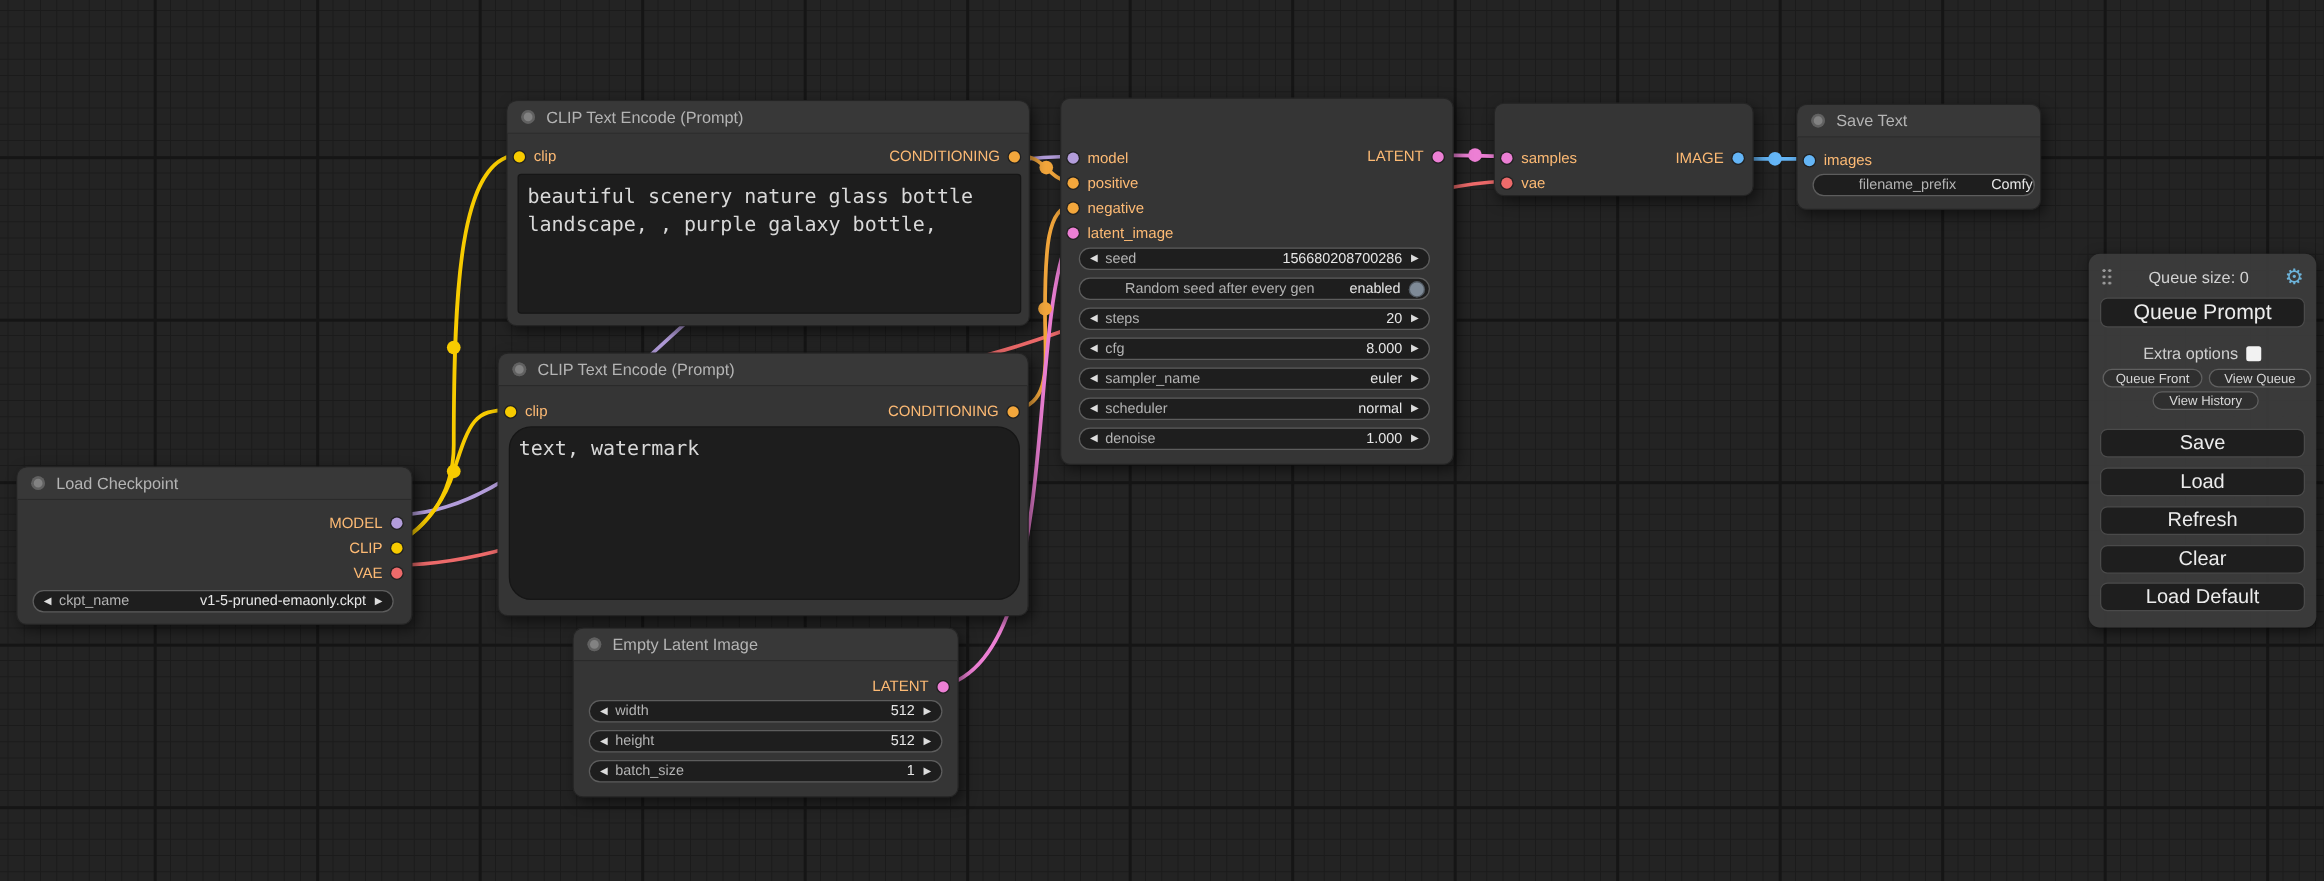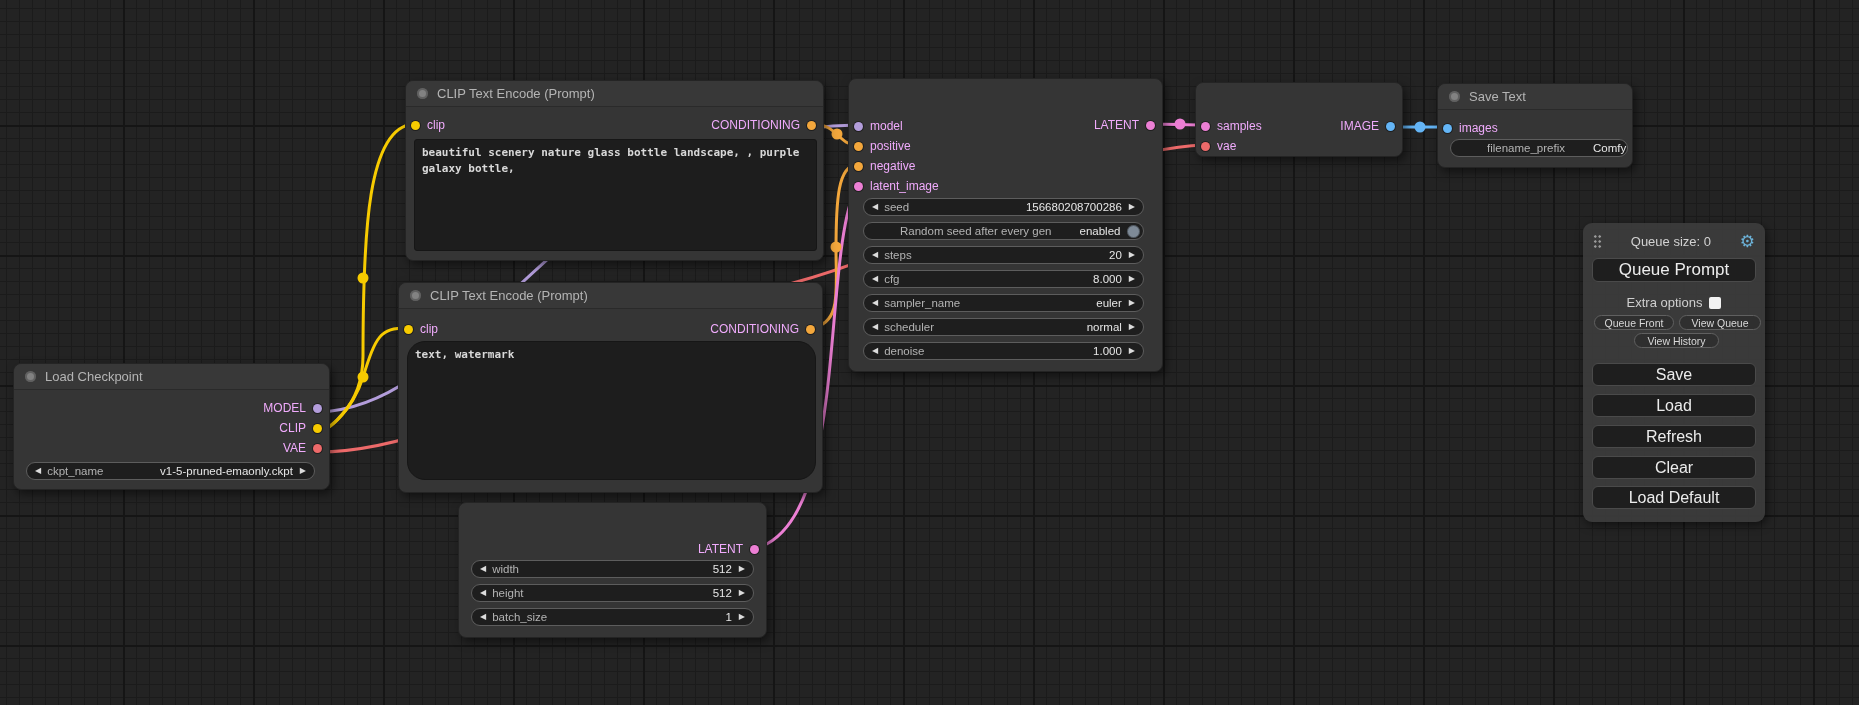--- a/index.html
+++ b/index.html
@@ -24,40 +24,40 @@
     border:1px solid #242424; border-radius:8px;
     box-shadow:3px 4px 10px rgba(0,0,0,0.5);
     color:#bdbdbd;
   }
   .ntitle {
     height:26px; display:flex; align-items:center; gap:9px; padding:0 11px;
     border-bottom:1px solid #2a2a2a; border-radius:8px 8px 0 0;
     background:#383838; font-size:13px; color:#b4b4b4; white-space:nowrap;
   }
   .tdot { width:11px; height:11px; border-radius:50%; background:#828282; box-shadow:inset 0 0 0 2px rgba(0,0,0,0.25); flex:none; }
-  .prow { position:absolute; left:5px; right:7px; height:16px; display:flex; align-items:center; font-size:12px; color:#f0abfc; }
+  .prow { position:absolute; left:5px; right:7px; height:16px; display:flex; align-items:center; font-size:12px; color:#fdba74; }
   .pin  { display:flex; align-items:center; gap:7px; }
   .pout { display:flex; align-items:center; gap:7px; margin-left:auto; }
   .pdot { width:9px; height:9px; border-radius:50%; flex:none; box-shadow:0 0 0 1px rgba(0,0,0,0.4); }
 
   .widget {
     position:absolute; height:18px; display:flex; align-items:center;
     background:#1e1e1e; border:1px solid #5d5d5d; border-radius:9px;
     font-size:11.5px; color:#b3b3b3; padding:0 8px; white-space:nowrap; overflow:hidden;
   }
   .warr { font-size:8px; color:#dcdcdc; flex:none; line-height:1; }
   .wlabel { margin:0 6px; color:#b3b3b3; }
   .wvalue { margin-left:auto; margin-right:7px; color:#e6e6e6;padding-left:28px; }
   .wcenter-label { margin-left:28px; color:#b3b3b3; }
   .toggle-dot { width:13px; height:13px; border-radius:50%; flex:none; margin-right:-2px; box-shadow:inset 0 0 0 1px rgba(0,0,0,0.35); }
 
   .textarea {
     position:absolute; background:#1d1d1d; border:1px solid #161616; border-radius:3px;
-    font-family:"DejaVu Sans Mono", monospace; font-size:11px; line-height:1.45;
-    color:#d8d8d8; padding:5px 7px; white-space:pre-wrap; overflow:hidden;font-weight:bold;
+    font-family:"DejaVu Sans Mono", monospace; font-size:16px; line-height:1.45;
+    color:#d8d8d8; padding:5px 7px; white-space:pre-wrap; overflow:hidden;
   }
 
   .qpanel {
     position:absolute; z-index:3; background:rgba(59,59,59,0.97);
     border-radius:9px; box-shadow:2px 3px 10px rgba(0,0,0,0.55);
     color:#cfcfcf;
   }
   .qheader { position:absolute; top:8px; left:10px; right:10px; height:20px; display:flex; align-items:center; }
   .qdrag {
     width:9px; height:15px; flex:none;
@@ -96,21 +96,21 @@
     <path d="M1151,124 C1170,124 1186,125 1204,125" stroke="#EC7FD4"></path>
     <path d="M1391,127 C1405,127 1435,127 1446,127" stroke="#64B5F6"></path>
     <circle cx="363" cy="278" r="5.5" fill="#F7CB00"></circle>
     <circle cx="363" cy="377" r="5.5" fill="#F7CB00"></circle>
     <circle cx="837" cy="134" r="5.5" fill="#F3A73C"></circle>
     <circle cx="836" cy="247" r="5.5" fill="#F3A73C"></circle>
     <circle cx="1180" cy="124" r="5.5" fill="#EC7FD4"></circle>
     <circle cx="1420" cy="127" r="5.5" fill="#64B5F6"></circle>
   </svg>
 
-  <div class="node" style="left:13px; top:363px; width:317px; height:127px;">
+  <div class="node" style="left:13px; top:373px; width:317px; height:127px;">
     <div class="ntitle">
       <span class="tdot" style="background-color: rgb(130, 130, 130);"></span>
       <span>Load Checkpoint</span>
     </div>
     <div class="prow" style="top:36px;">
       <span class="pout">
           <span>MODEL</span>
           <span class="pdot" style="background-color: rgb(179, 157, 219);"></span>
         </span>
     </div>
@@ -164,20 +164,24 @@
         </span>
       <span class="pout">
           <span>CONDITIONING</span>
           <span class="pdot" style="background-color: rgb(243, 167, 60);"></span>
         </span>
     </div>
     <div class="textarea" style="left:8px; right:6px; top:58px; bottom:12px;border-radius:18px;">text, watermark</div>
   </div>
 
   <div class="node" style="left:458px; top:502px; width:309px; height:136px;">
+    <div class="ntitle">
+      <span class="tdot" style="background-color: rgb(130, 130, 130);"></span>
+      <span>Empty Latent Image</span>
+    </div>
     <div class="prow" style="top:38px;">
       <span class="pout">
           <span>LATENT</span>
           <span class="pdot" style="background-color: rgb(236, 127, 212);"></span>
         </span>
     </div>
     <div class="widget" style="top:57px; left:12px; right:12px;">
       <span class="warr">◀</span>
       <span class="wlabel">width</span>
       <span class="wvalue">512</span>
@@ -298,21 +302,21 @@
           <span class="pdot" style="background-color: rgb(100, 181, 246);"></span>
           <span>images</span>
         </span>
     </div>
     <div class="widget" style="top:55px; left:12px; right:4px;">
       <span class="wcenter-label" style="">filename_prefix</span>
       <span class="wvalue" style="margin-right:22px;">ComfyUI</span>
     </div>
   </div>
 
-  <div class="qpanel" style="left:1583px; top:203px; width:182px; height:299px;margin-top:20px;">
+  <div class="qpanel" style="left:1671px; top:203px; width:182px; height:299px;">
     <div class="qheader">
       <span class="qdrag"></span>
       <span class="qsize">Queue size: 0</span>
       <span class="qgear" style="color: rgb(108, 178, 216);">⚙</span>
     </div>
     <div class="qbtn big" style="top:35px;">Queue Prompt</div>
     <div class="qextra" style="top:72px;">
       <span>Extra options</span>
       <span class="qcheck"></span>
     </div>

